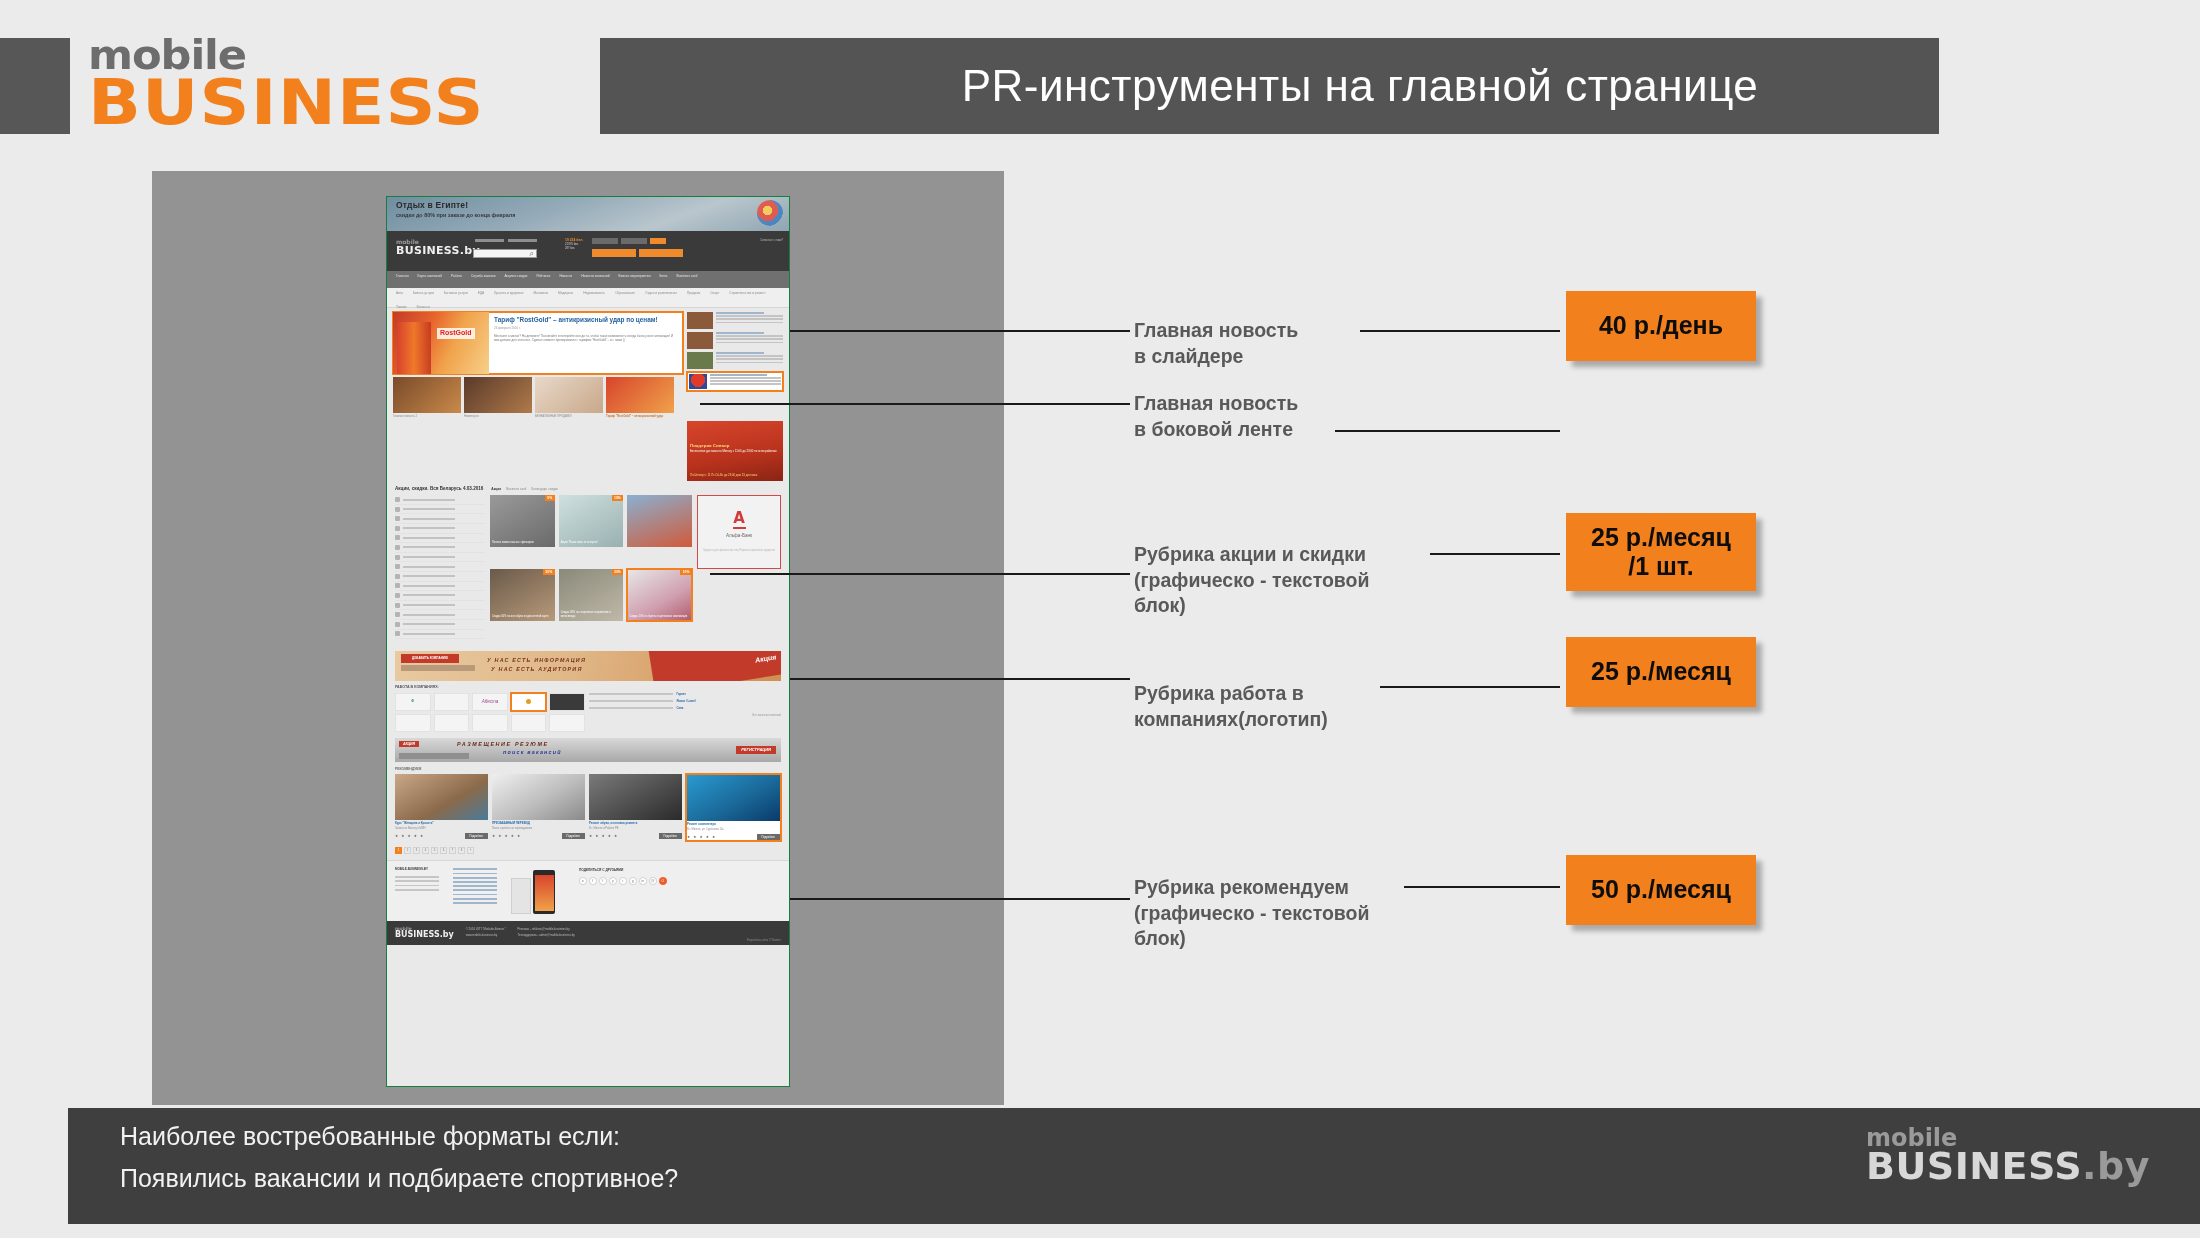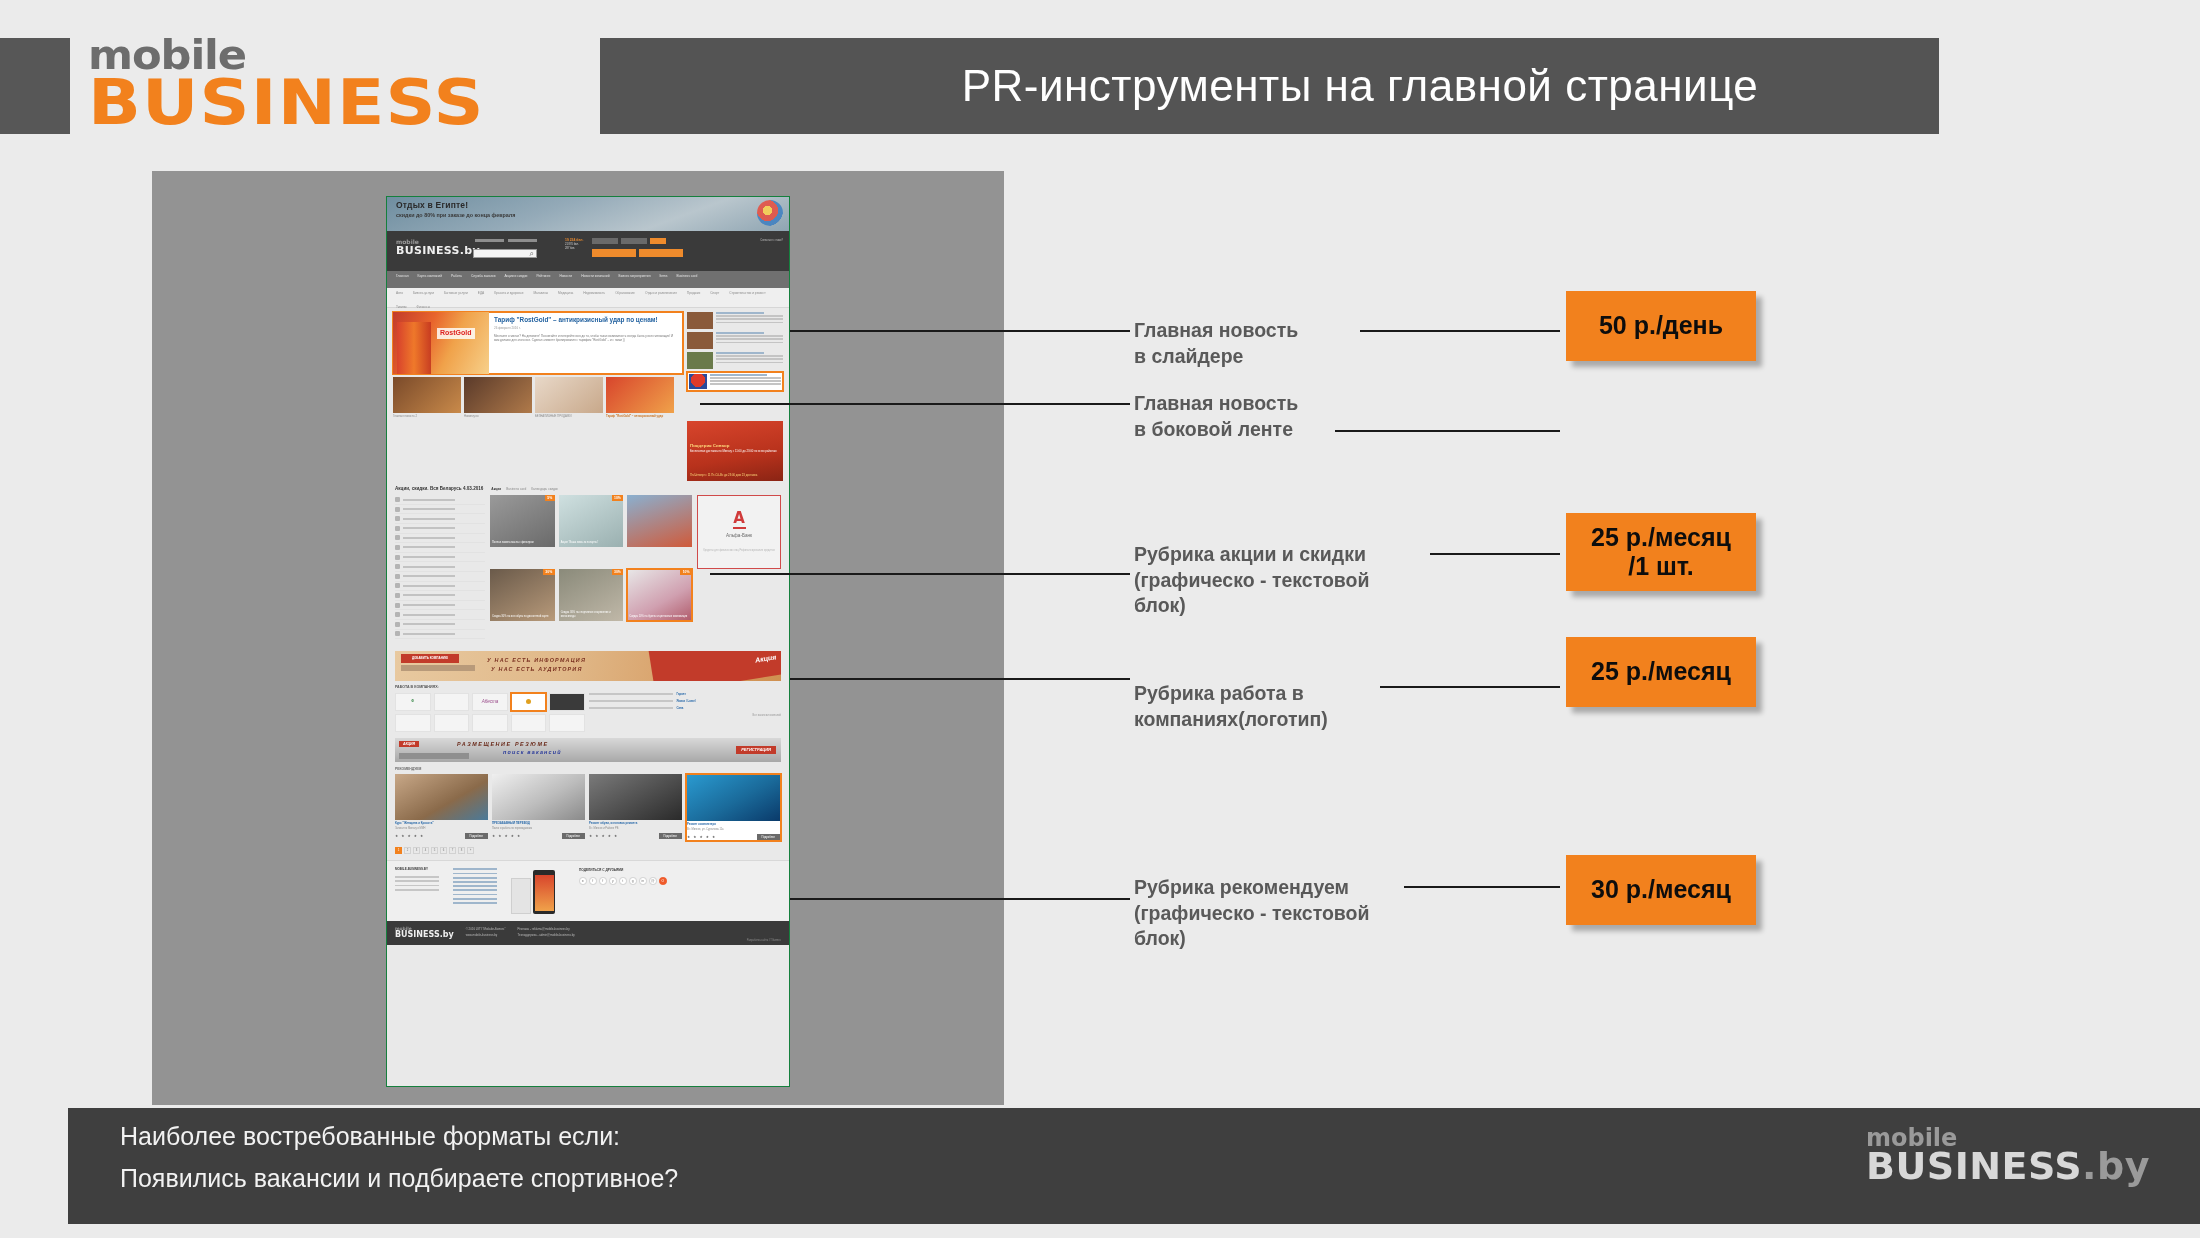--- a/index.html
+++ b/index.html
@@ -723,21 +723,21 @@
         <div>Техподдержка - admin@mobile-business.by</div>
       </div>
       <div class="dev">Разработка сайта I T Бизнес</div>
     </div>
   </div>
 
   <div class="leader" style="left:790px; top:330px; width:340px;"></div>
   <div class="callout-label" style="left:1134px; top:318px; width:300px; white-space:pre-line;">Главная новость
 в слайдере</div>
   <div class="leader" style="left:1360px; top:330px; width:200px;"></div>
-  <div class="price-box" style="left:1566px; top:291px; white-space:pre-line;">50 р./день</div>
+  <div class="price-box" style="left:1566px; top:291px; white-space:pre-line;">40 р./день</div>
 
   <div class="leader" style="left:700px; top:403px; width:430px;"></div>
   <div class="callout-label" style="left:1134px; top:391px; width:300px; white-space:pre-line;">Главная новость
 в боковой ленте</div>
   <div class="leader" style="left:1335px; top:430px; width:225px;"></div>
 
   <div class="leader" style="left:710px; top:573px; width:420px;"></div>
   <div class="callout-label" style="left:1134px; top:542px; width:330px; white-space:pre-line;">Рубрика акции и скидки
 (графическо - текстовой
 блок)</div>
@@ -749,21 +749,21 @@
   <div class="callout-label" style="left:1134px; top:681px; width:310px; white-space:pre-line;">Рубрика работа в
 компаниях(логотип)</div>
   <div class="leader" style="left:1380px; top:686px; width:180px;"></div>
   <div class="price-box" style="left:1566px; top:637px; white-space:pre-line;">25 р./месяц</div>
 
   <div class="leader" style="left:790px; top:898px; width:340px;"></div>
   <div class="callout-label" style="left:1134px; top:875px; width:330px; white-space:pre-line;">Рубрика рекомендуем
 (графическо - текстовой
 блок)</div>
   <div class="leader" style="left:1404px; top:886px; width:156px;"></div>
-  <div class="price-box" style="left:1566px; top:855px; white-space:pre-line;">30 р./месяц</div>
+  <div class="price-box" style="left:1566px; top:855px; white-space:pre-line;">50 р./месяц</div>
 
   <div class="footer">
     <p class="l1">Наиболее востребованные форматы если:</p>
     <p class="l3">Появились вакансии и подбираете спортивное?</p>
     <div class="foot-logo">
       <div class="m">mobile</div>
       <div class="b"><span>BUSINESS</span><em>.by</em></div>
     </div>
   </div>
 

